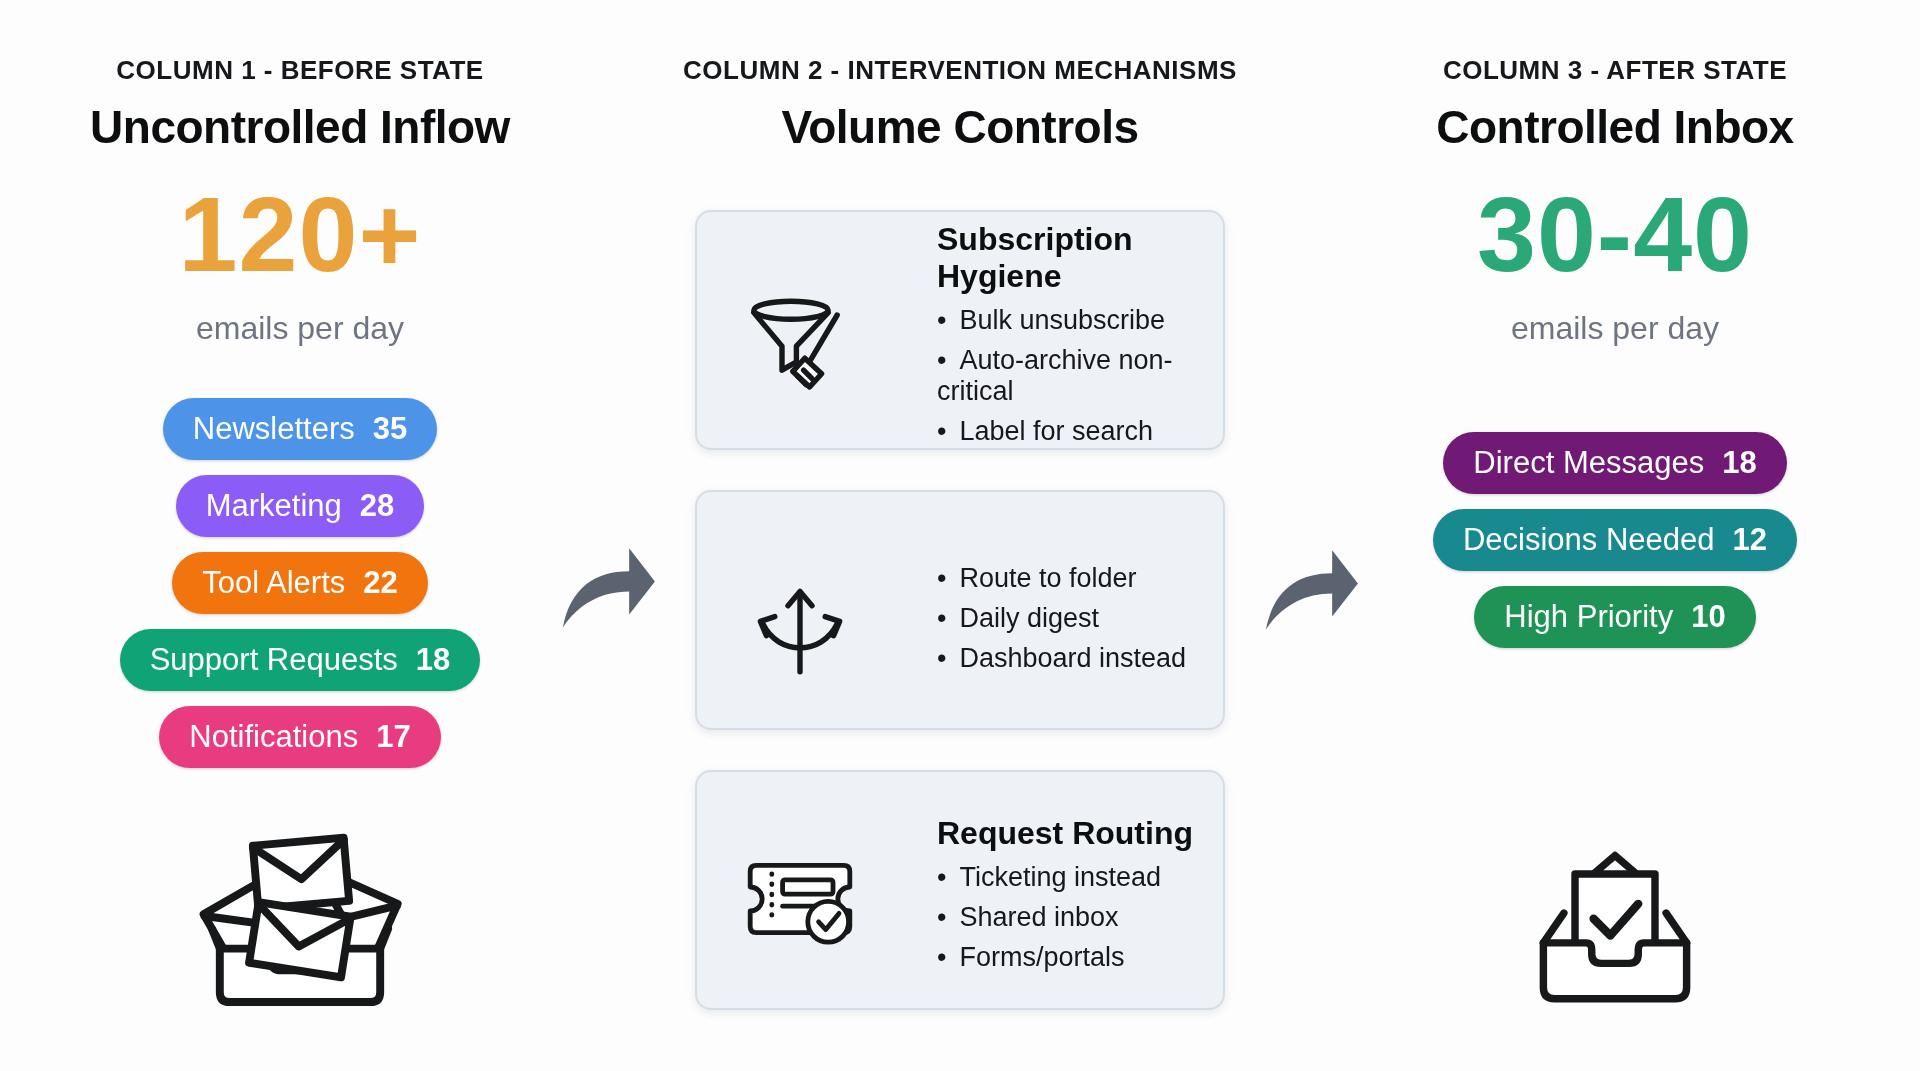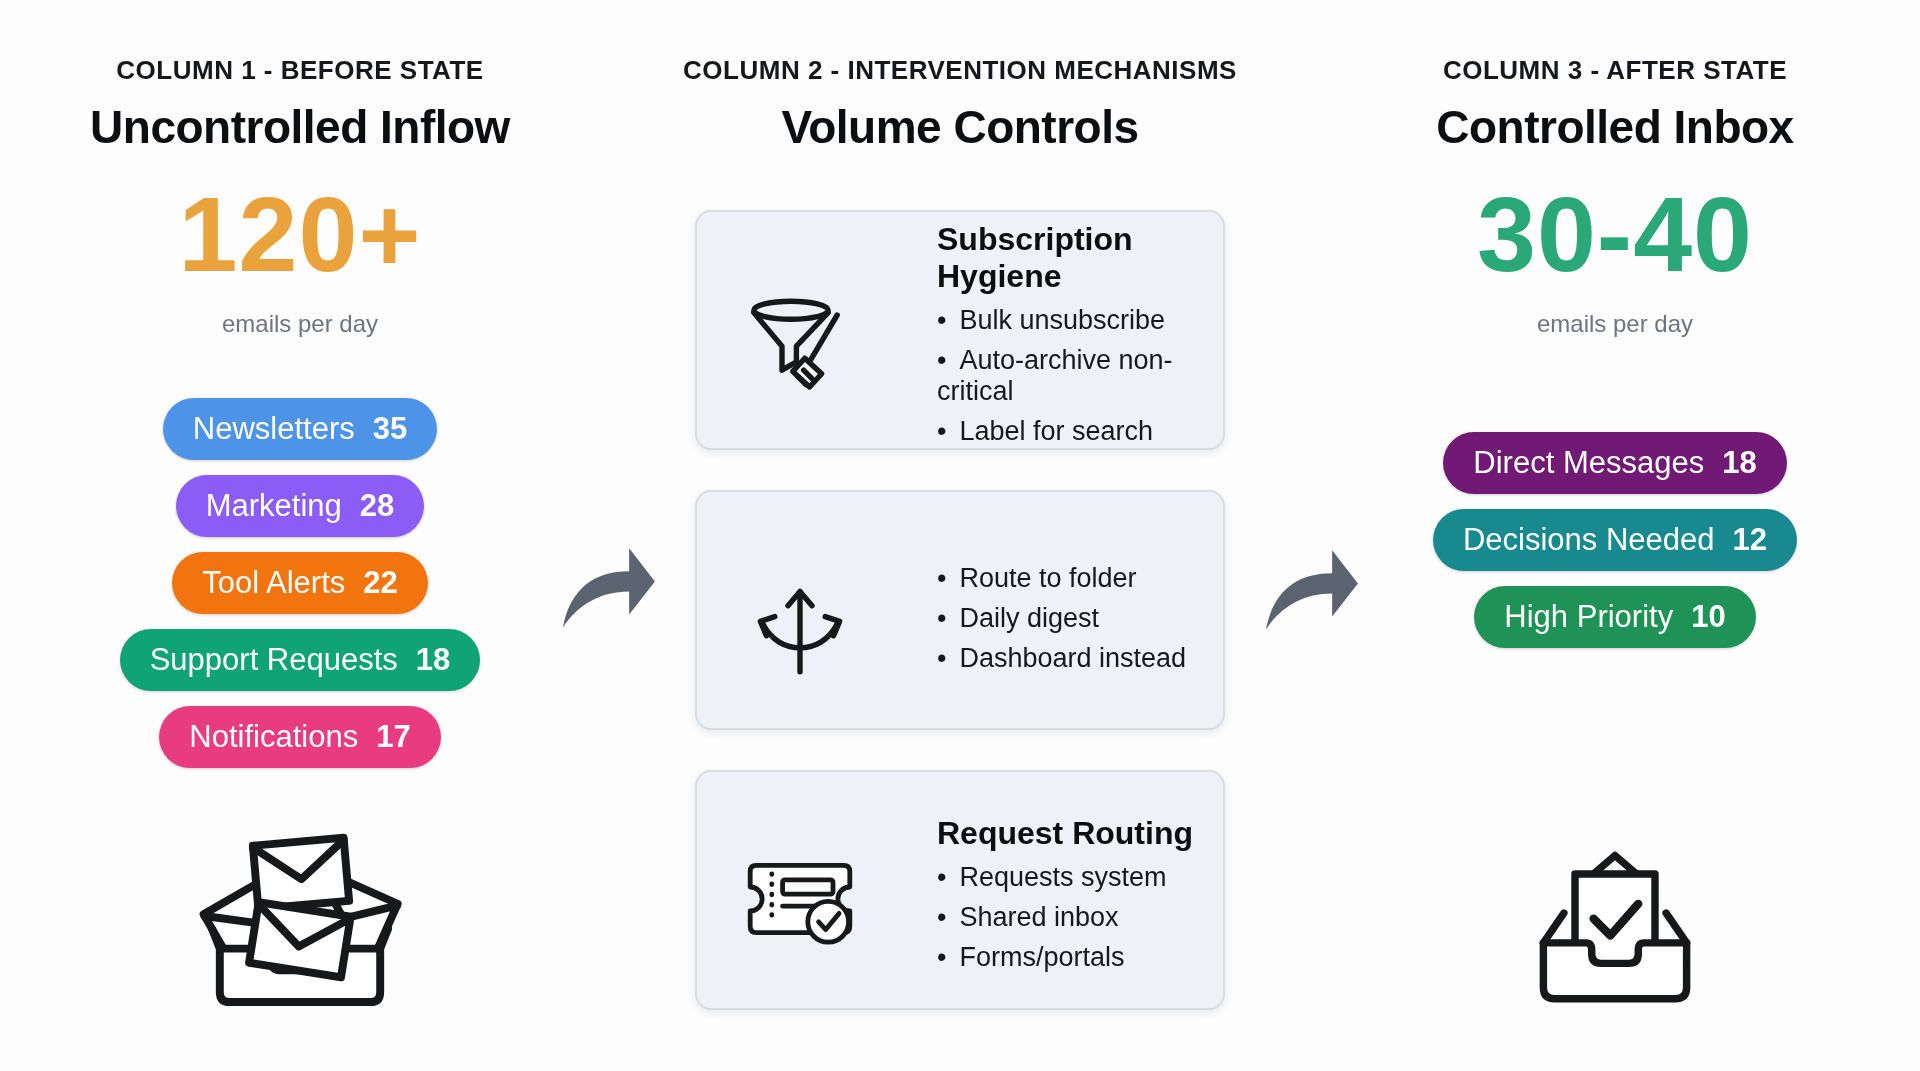--- a/index.html
+++ b/index.html
@@ -13,21 +13,21 @@
   .col3{left:1345px;width:540px;}
 
   .kicker{position:absolute;top:55px;left:0;width:100%;text-align:center;
     font-size:26px;font-weight:bold;letter-spacing:.5px;color:#16181B;}
   .col-title{position:absolute;top:100px;left:0;width:100%;text-align:center;
     font-size:46px;font-weight:bold;letter-spacing:-.5px;color:#0D0E10;}
 
   .metric-value{position:absolute;top:168px;left:0;width:100%;text-align:center;
     font-size:106px;font-weight:bold;letter-spacing:1px;line-height:1.25;}
   .metric-caption{position:absolute;top:310px;left:0;width:100%;text-align:center;
-    font-size:24px;color:#6E7480;}
+    font-size:32px;color:#6E7480;}
 
   .pills{position:absolute;left:0;width:100%;display:flex;flex-direction:column;align-items:center;gap:15px;}
   .col1 .pills{top:398px;}
   .col3 .pills{top:432px;}
   .pill{height:62px;border-radius:34px;display:inline-flex;align-items:center;
     padding:0 30px;color:#FFFFFF;font-size:31px;white-space:nowrap;
     box-shadow:0 1px 3px rgba(0,0,0,.18);}
   .pill .cnt{font-weight:bold;margin-left:18px;}
 
   .big-icon{position:absolute;left:50%;transform:translateX(-50%);}
@@ -163,21 +163,21 @@
           <path d="M58 38 V122" stroke-dasharray="1 16"></path>
           <rect x="76" y="48" width="84" height="24" rx="4"></rect>
           <path d="M76 92 H140"></path>
           <circle class="wfill" cx="152" cy="118" r="34"></circle>
           <path d="M136 118 L148 131 L170 104"></path>
         </svg>
       </div>
       <div class="card-body">
         <div class="card-title">Request Routing</div>
         <ul class="card-bullets">
-          <li>Requests system</li>
+          <li>Ticketing instead</li>
           <li>Shared inbox</li>
           <li>Forms/portals</li>
         </ul>
       </div>
     </div>
 
   </div>
 </div>
 
 <div class="column col3">

